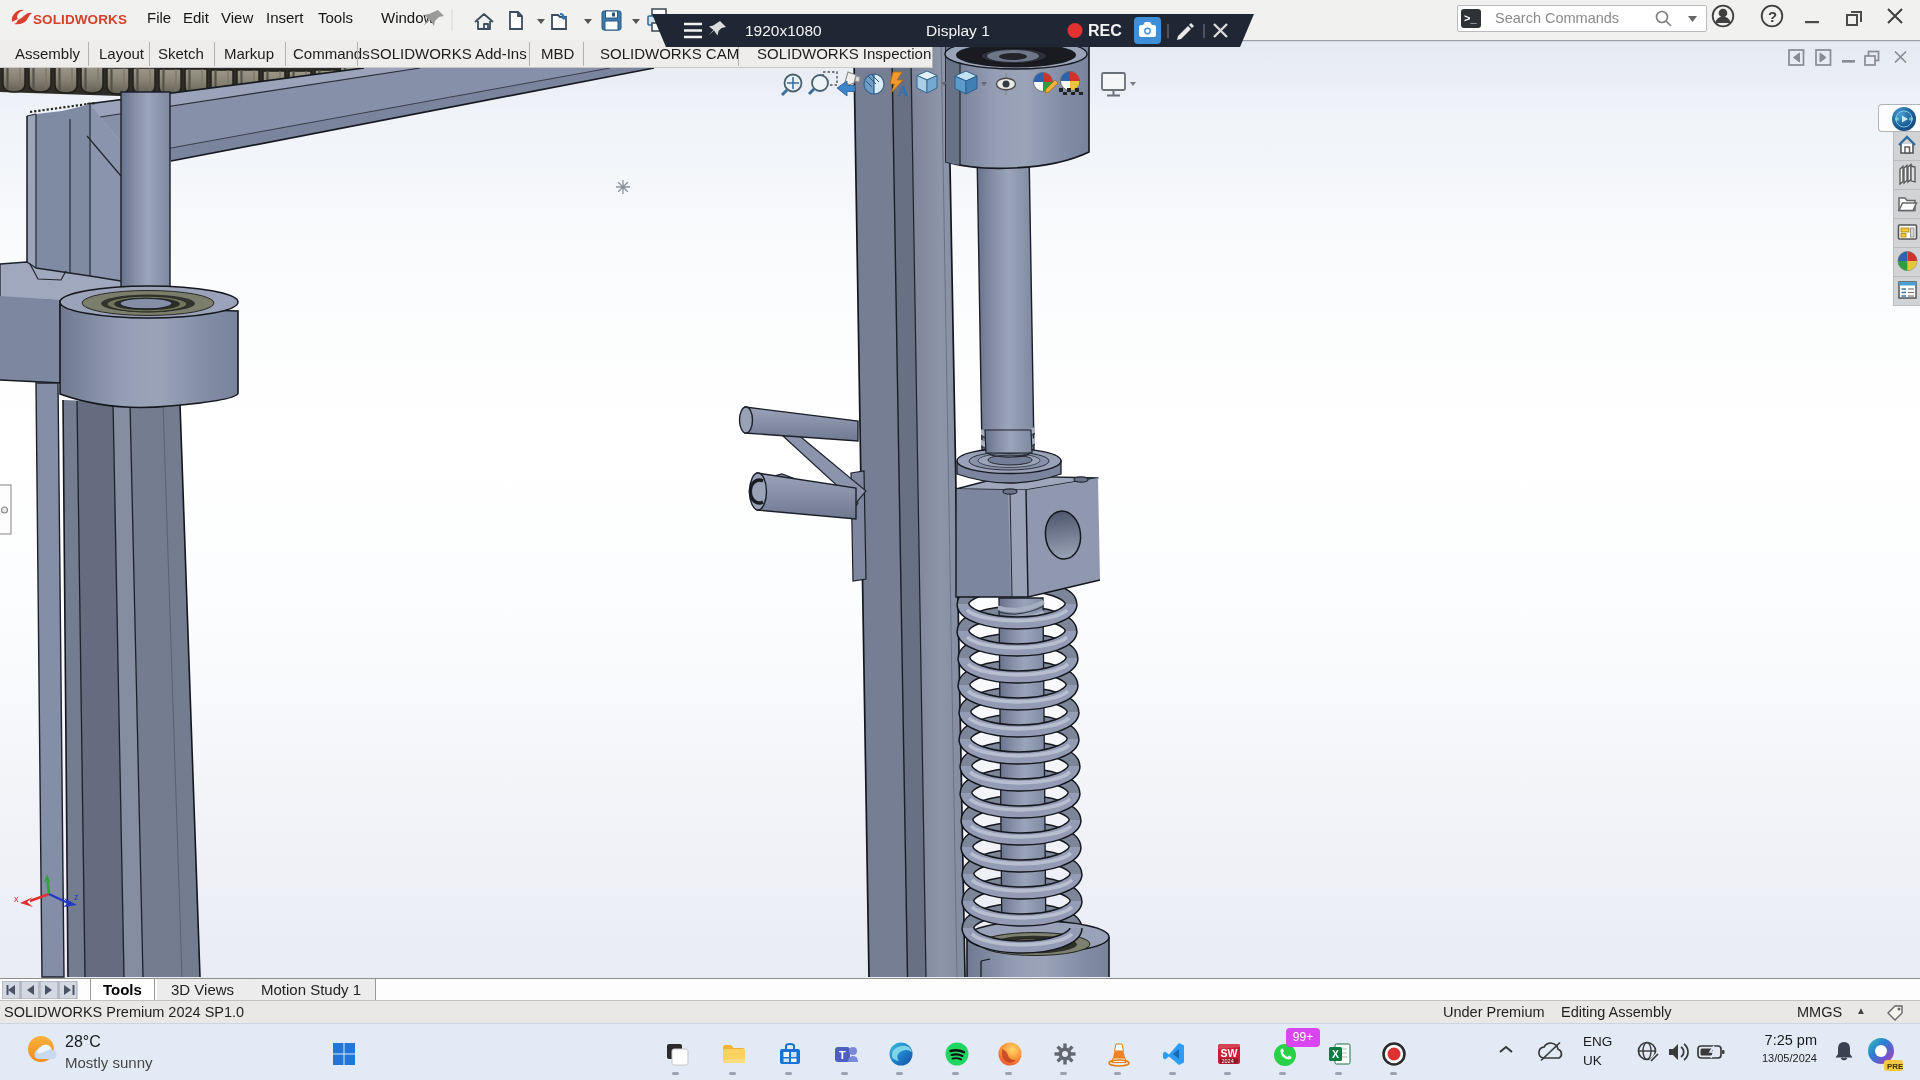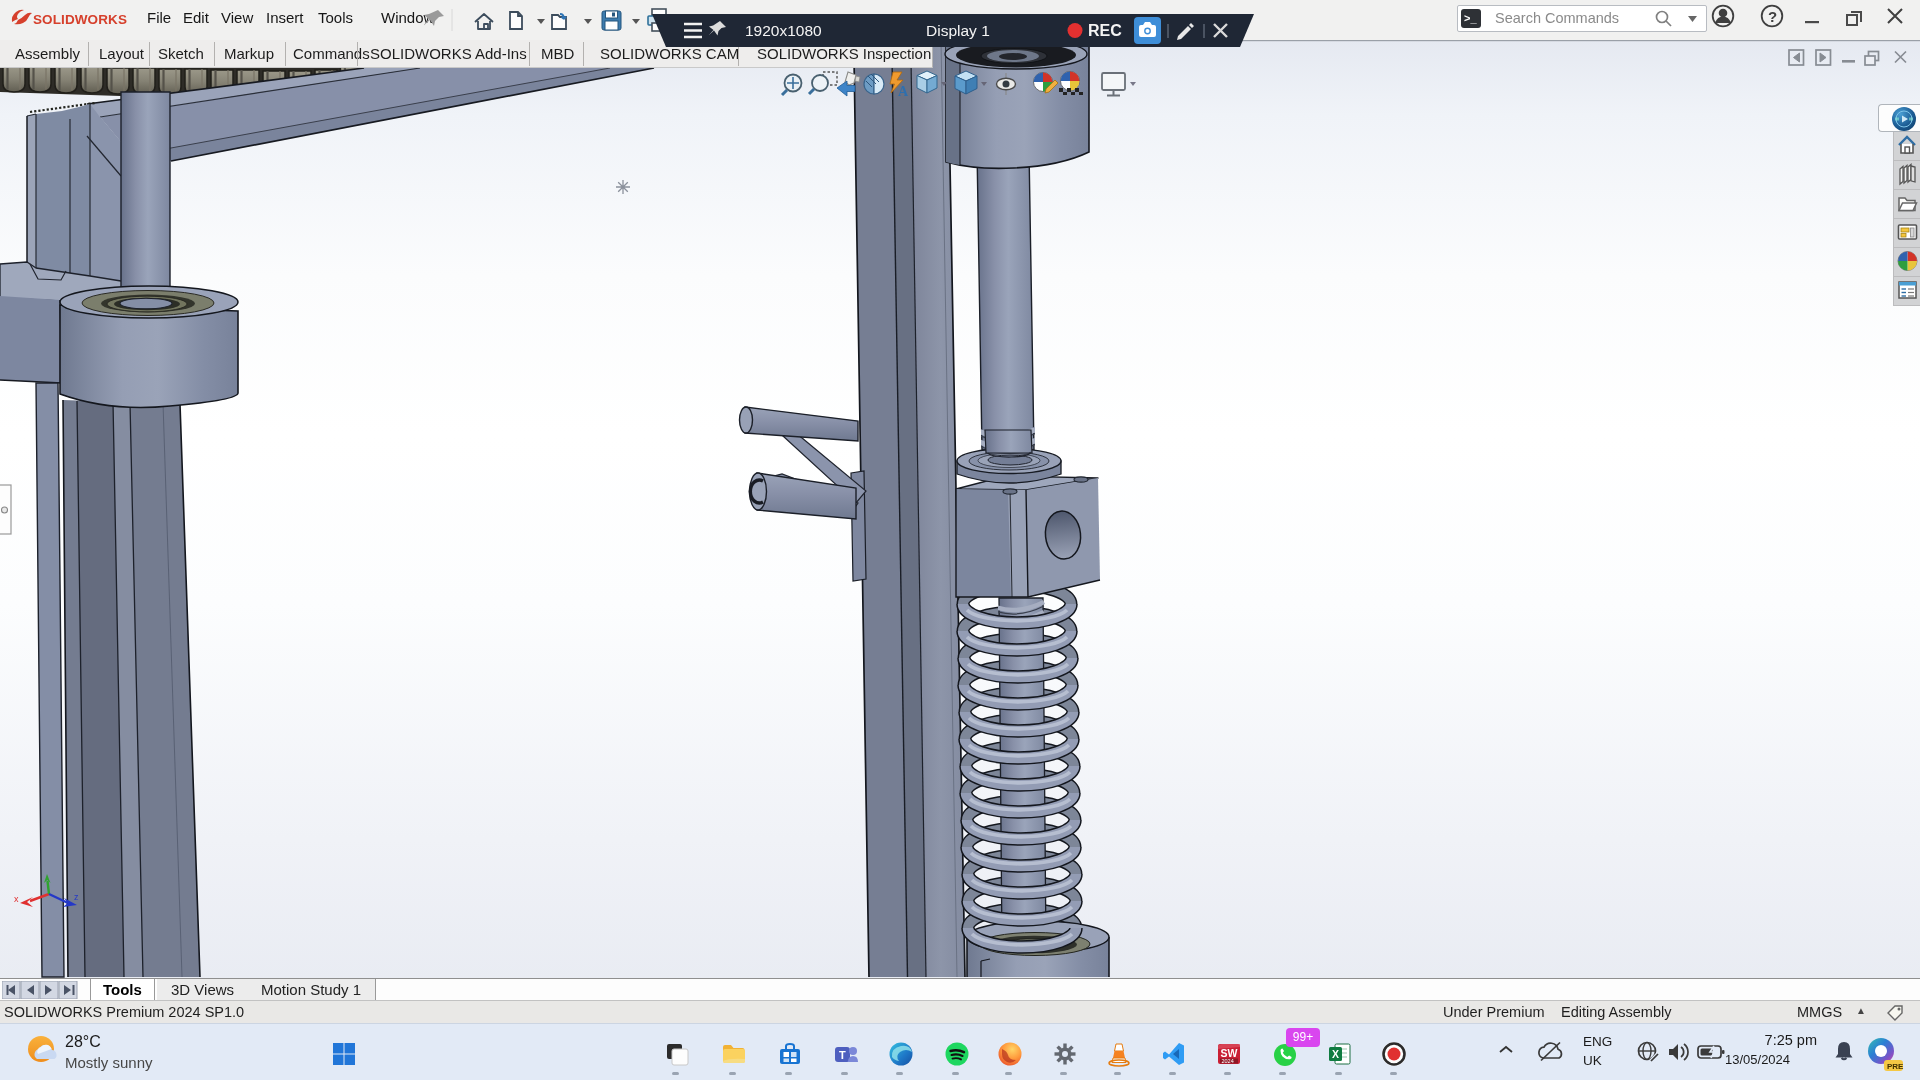--- a/index.html
+++ b/index.html
@@ -757,21 +757,21 @@
       <path d="M3,8 h4 l5,-5 v16 l-5,-5 h-4 z" fill="#3a3a3a"></path>
       <path d="M15,6 a6,6 0 0 1 0,10 M18,3 a10,10 0 0 1 0,16" fill="none" stroke="#3a3a3a" stroke-width="1.7"></path>
     </svg>
     <svg class="abs" style="left:1697px;top:18px" width="28" height="20" viewBox="0 0 28 20">
       <rect x="1" y="4" width="23" height="12" rx="3" fill="none" stroke="#3a3a3a" stroke-width="1.7"></rect>
       <rect x="25" y="8" width="2.5" height="4" rx="1" fill="#3a3a3a"></rect>
       <rect x="3.5" y="6.5" width="12" height="7" rx="1.5" fill="#3a3a3a"></rect>
       <path d="M17,4 l-4,6 h4 l-3,6" fill="none" stroke="#e2eaf6" stroke-width="1.6"></path>
     </svg>
     <div class="abs" style="left:1725px;top:8px;width:92px;text-align:right;font-size:14.5px;color:#1a1a1a">7:25 pm</div>
-    <div class="abs" style="left:1725px;top:28px;width:92px;font-size:13px;color:#1a1a1a">13/05/2024</div>
+    <div class="abs" style="left:1725px;top:28px;width:92px;text-align:right;font-size:11px;color:#1a1a1a">13/05/2024</div>
     <svg class="abs" style="left:1832px;top:15px" width="24" height="26" viewBox="0 0 24 26">
       <path d="M12,3 q6,0 6,7 v5 l2.5,3.5 h-17 L6,15 v-5 q0,-7 6,-7 z" fill="#3a4252"></path>
       <path d="M9.5,19 q2.5,2.5 5,0" fill="none" stroke="#3a4252" stroke-width="2"></path>
     </svg>
     <svg class="abs" style="left:1864px;top:12px" width="40" height="40" viewBox="0 0 40 40">
       <defs>
         <linearGradient id="cpg" x1="0" y1="0" x2="1" y2="1">
           <stop offset="0" stop-color="#37c0b0"></stop>
           <stop offset=".4" stop-color="#2a7fd4"></stop>
           <stop offset=".75" stop-color="#7a52c8"></stop>

